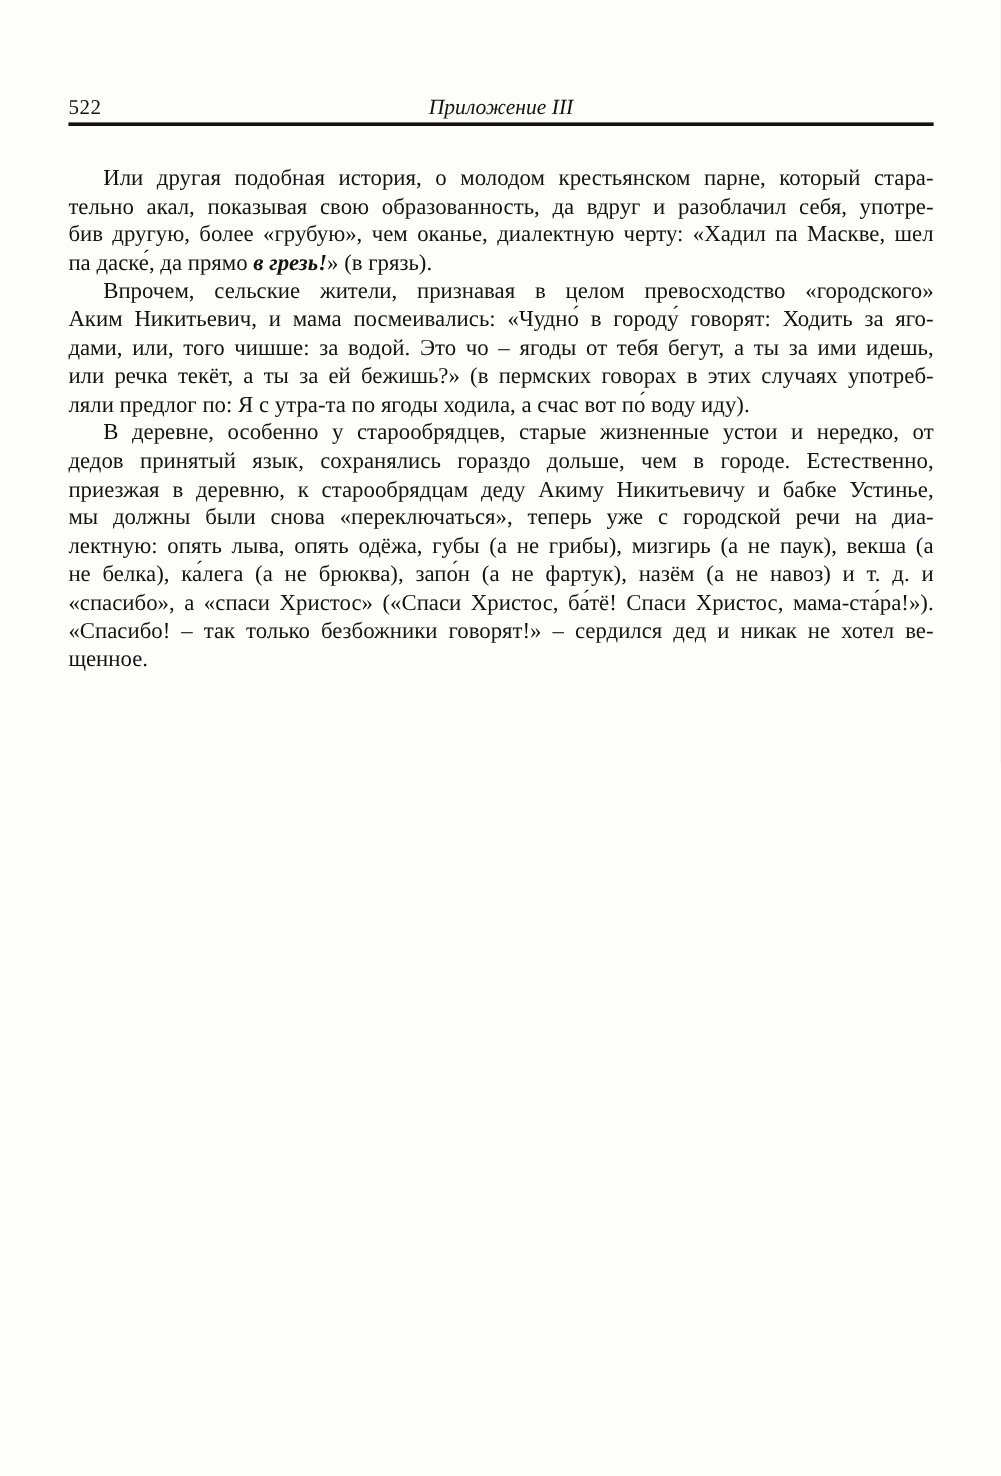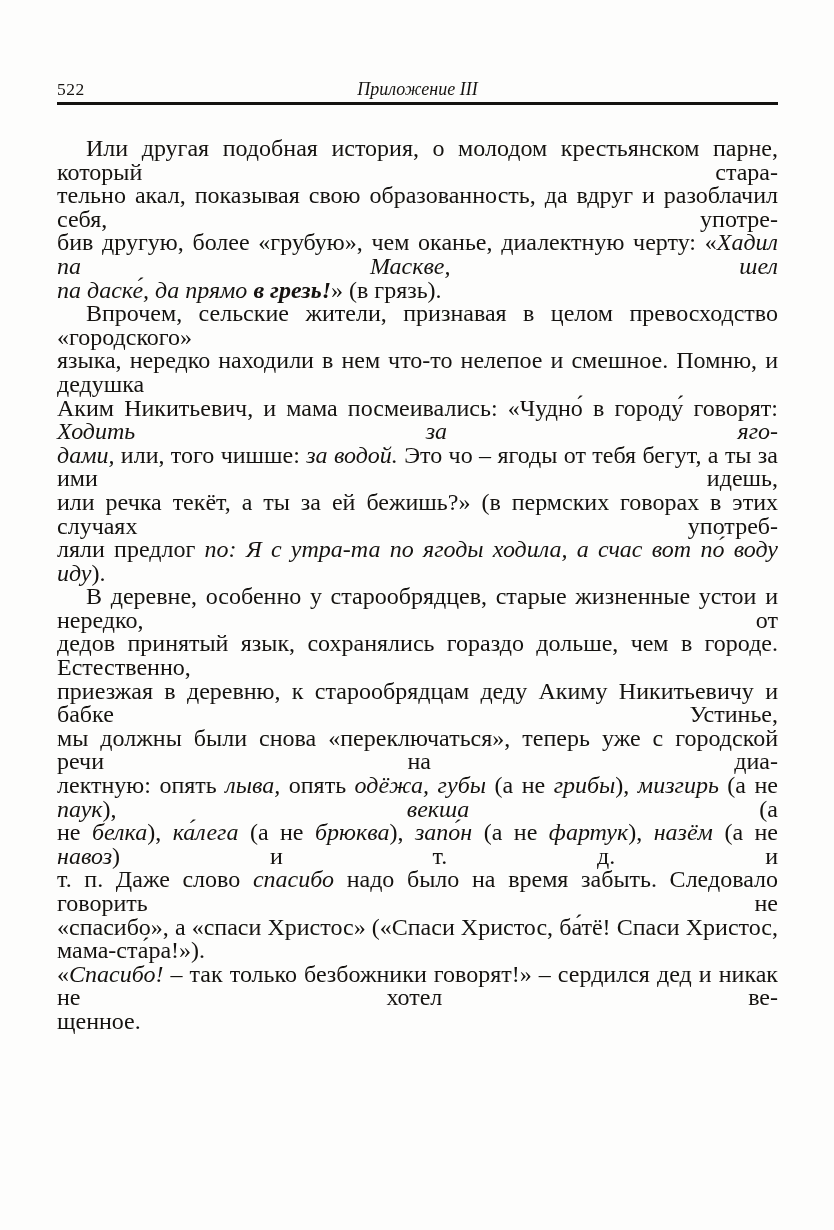--- a/index.html
+++ b/index.html
@@ -38,31 +38,31 @@
     bottom: 2px;
     text-align: center;
     font-style: italic;
     font-size: 18px;
   }
   .header-rule {
     border: none;
     border-top: 3px solid #141210;
     margin: 0 0 23px 0;
   }
-  .text-block { font-size: 24px; line-height: 23.6px; margin-top: 32px; }
+  .text-block { font-size: 19px; line-height: 23.6px; margin-top: 32px; }
   .paragraph { margin: 0; }
   .line {
     text-align: justify;
     text-align-last: justify;
     white-space: normal;
   }
   .line.last { text-align-last: left; }
   .line.indent { text-indent: 29px; }
   .n { font-style: normal; }
-  .i { font-style: italic; }
+  .i { }
   .bi { font-style: italic; font-weight: bold; }
 </style>
 </head>
 <body>
 
 <div class="sheet">
   <div class="content">
     <div class="page-header">
       <span class="page-number">522</span>
       <span class="header-title">Приложение III</span>
@@ -70,33 +70,31 @@
     <hr class="header-rule">
     <div class="text-block" id="text-block">
         <div class="paragraph">
           <div class="line indent"><span class="n">Или другая подобная история, о молодом крестьянском парне, который стара-</span></div>
           <div class="line"><span class="n">тельно акал, показывая свою образованность, да вдруг и разоблачил себя, употре-</span></div>
           <div class="line"><span class="n">бив другую, более «грубую», чем оканье, диалектную черту: «</span><span class="i">Хадил па Маскве, шел</span></div>
           <div class="line last"><span class="i">па даске́, да прямо </span><span class="bi">в грезь!</span><span class="n">» (в грязь).</span></div>
         </div>
         <div class="paragraph">
           <div class="line indent"><span class="n">Впрочем, сельские жители, признавая в целом превосходство «городского»</span></div>
-          <div class="line"><span class="n">языка, нередко находили в нем что-то нелепое и смешное. Помню, и дедушка</span></div>
           <div class="line"><span class="n">Аким Никитьевич, и мама посмеивались: «Чудно́ в городу́ говорят: </span><span class="i">Ходить за яго-</span></div>
           <div class="line"><span class="i">дами,</span><span class="n"> или, того чишше: </span><span class="i">за водой.</span><span class="n"> Это чо – ягоды от тебя бегут, а ты за ими идешь,</span></div>
           <div class="line"><span class="n">или речка текёт, а ты за ей бежишь?» (в пермских говорах в этих случаях употреб-</span></div>
           <div class="line last"><span class="n">ляли предлог </span><span class="i">по: Я с утра-та по ягоды ходила, а счас вот по́ воду иду</span><span class="n">).</span></div>
         </div>
         <div class="paragraph">
           <div class="line indent"><span class="n">В деревне, особенно у старообрядцев, старые жизненные устои и нередко, от</span></div>
           <div class="line"><span class="n">дедов принятый язык, сохранялись гораздо дольше, чем в городе. Естественно,</span></div>
           <div class="line"><span class="n">приезжая в деревню, к старообрядцам деду Акиму Никитьевичу и бабке Устинье,</span></div>
           <div class="line"><span class="n">мы должны были снова «переключаться», теперь уже с городской речи на диа-</span></div>
           <div class="line"><span class="n">лектную: опять </span><span class="i">лыва,</span><span class="n"> опять </span><span class="i">одёжа, губы</span><span class="n"> (а не </span><span class="i">грибы</span><span class="n">), </span><span class="i">мизгирь</span><span class="n"> (а не </span><span class="i">паук</span><span class="n">), </span><span class="i">векша</span><span class="n"> (а</span></div>
           <div class="line"><span class="n">не </span><span class="i">белка</span><span class="n">), </span><span class="i">ка́лега</span><span class="n"> (а не </span><span class="i">брюква</span><span class="n">), </span><span class="i">запо́н</span><span class="n"> (а не </span><span class="i">фартук</span><span class="n">), </span><span class="i">назём</span><span class="n"> (а не </span><span class="i">навоз</span><span class="n">) и т. д. и</span></div>
-          <div class="line"><span class="n">т. п. Даже слово </span><span class="i">спасибо</span><span class="n"> надо было на время забыть. Следовало говорить не</span></div>
           <div class="line"><span class="n">«спасибо», а «спаси Христос» («Спаси Христос, ба́тё! Спаси Христос, мама-ста́ра!»).</span></div>
           <div class="line"><span class="n">«</span><span class="i">Спасибо!</span><span class="n"> – так только безбожники говорят!» – сердился дед и никак не хотел ве-</span></div>
           <div class="line last"><span class="n">щенное.</span></div>
         </div>
       </div>
   </div>
 </div>
 
 </body></html>

